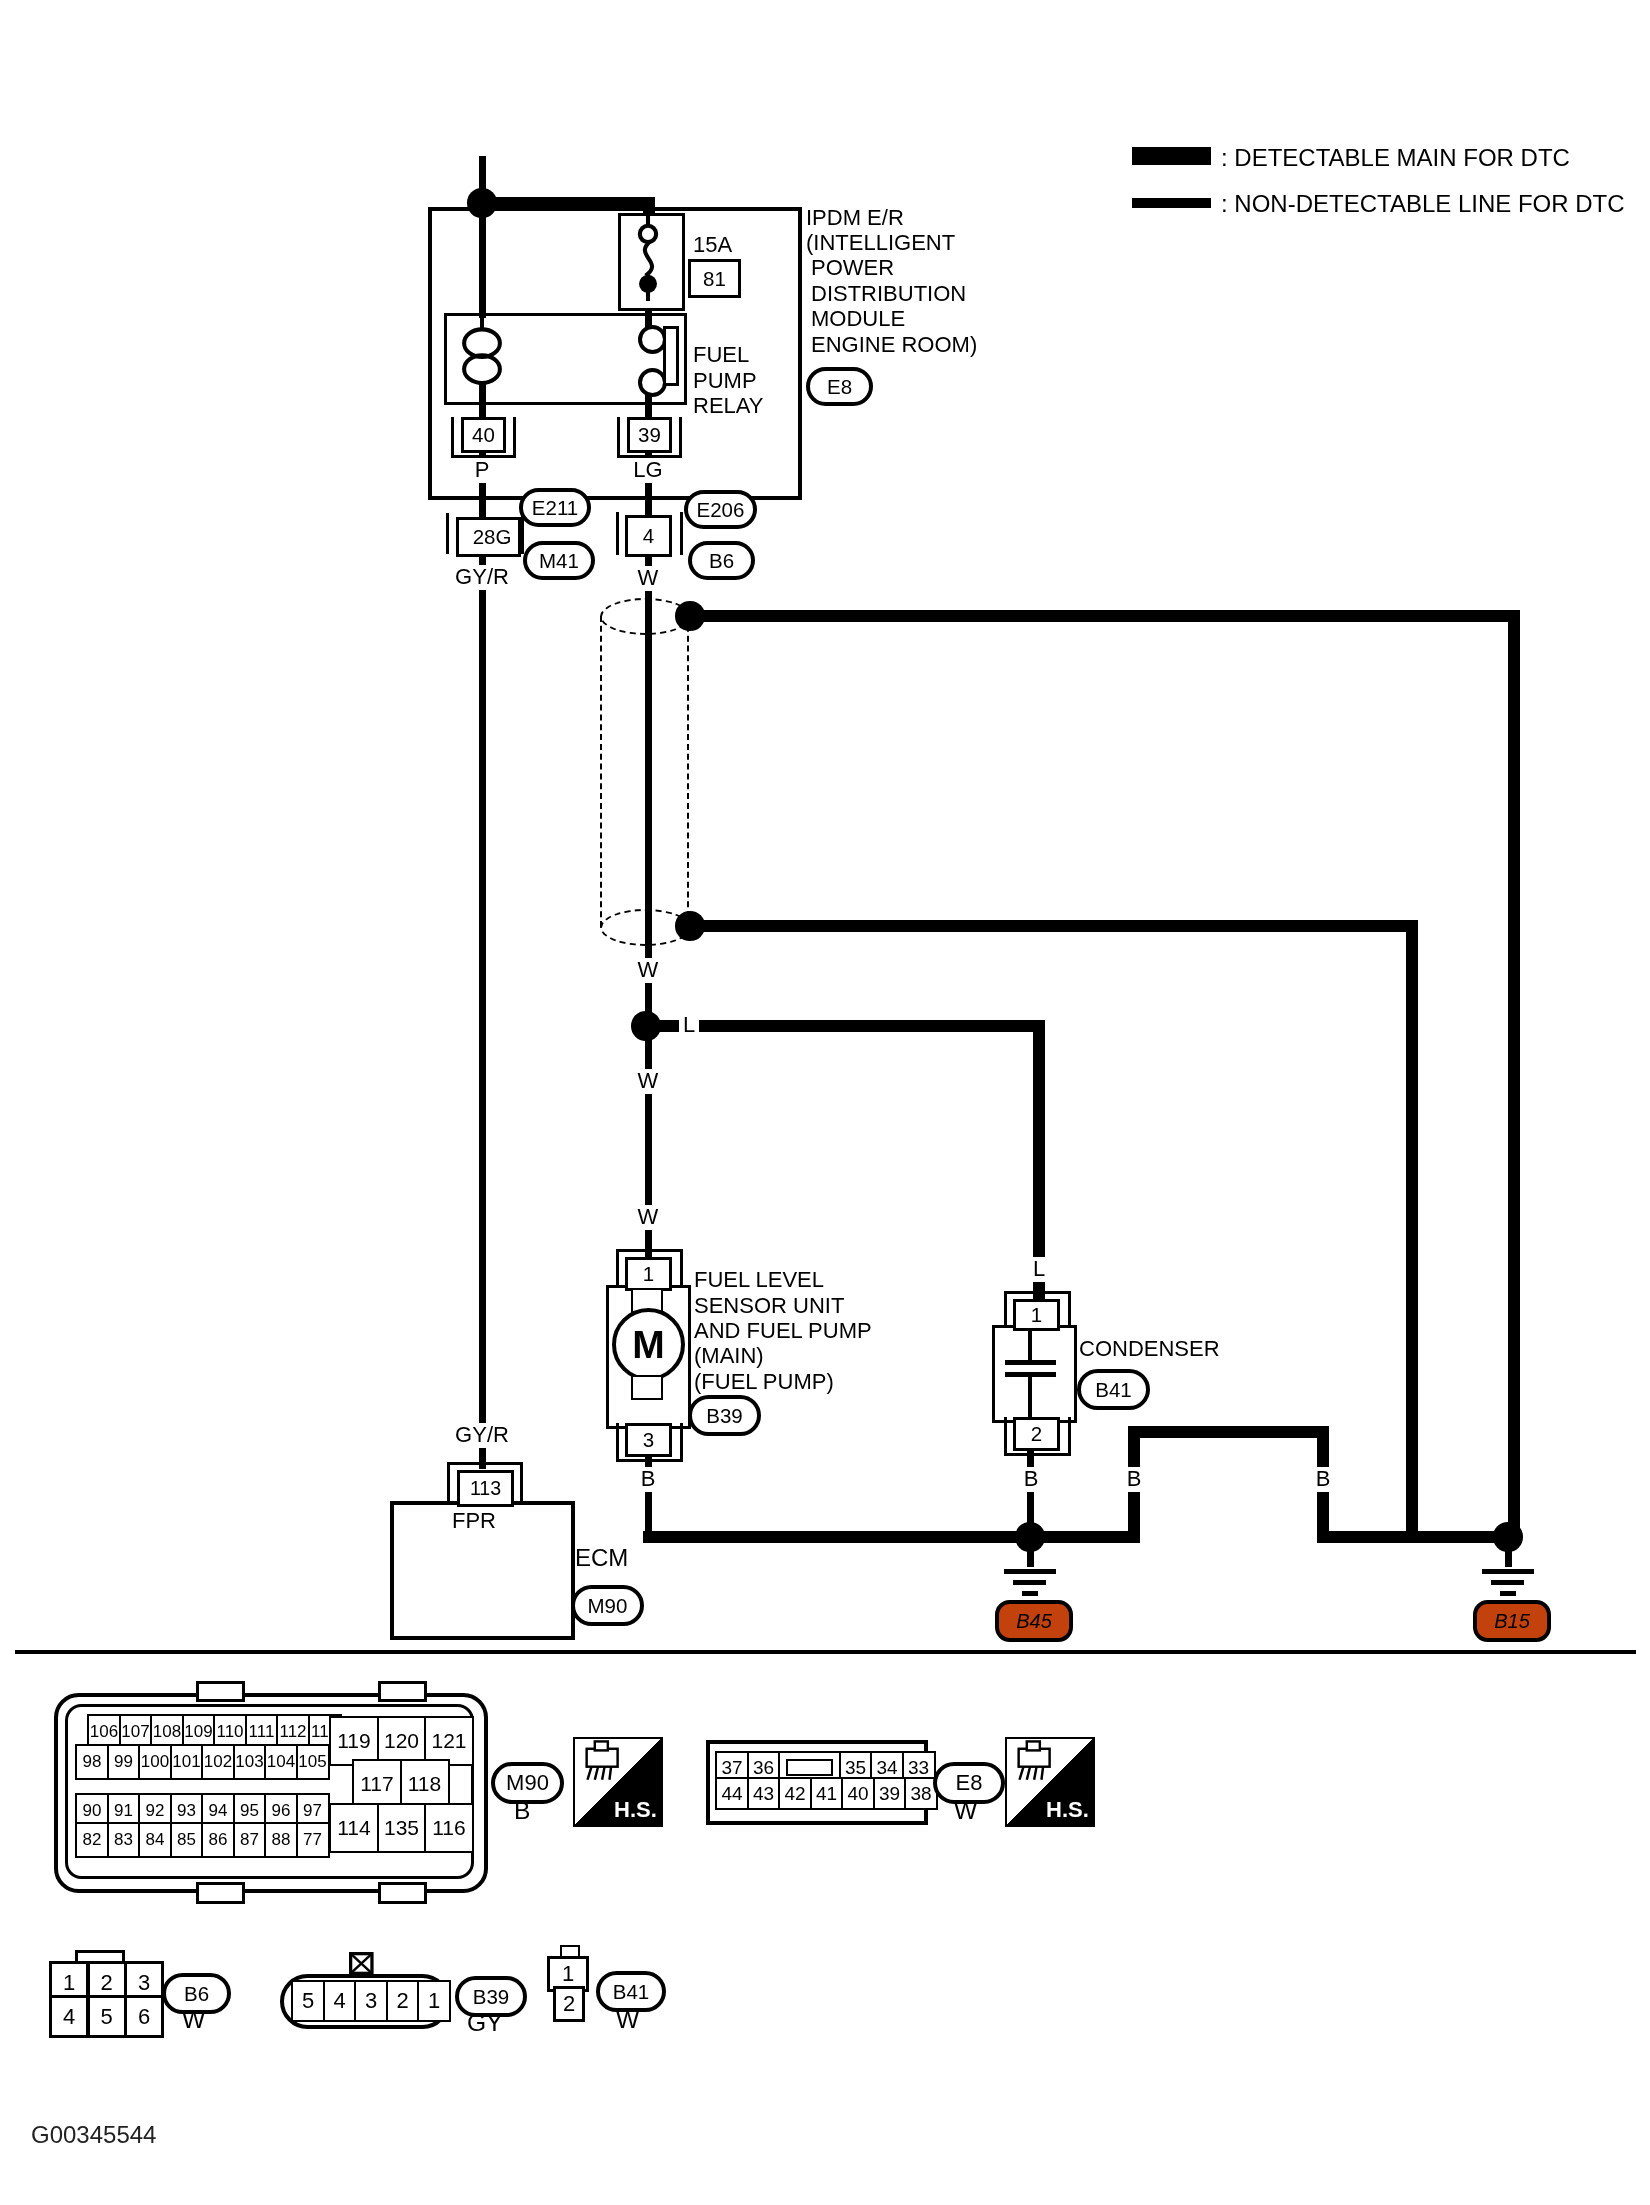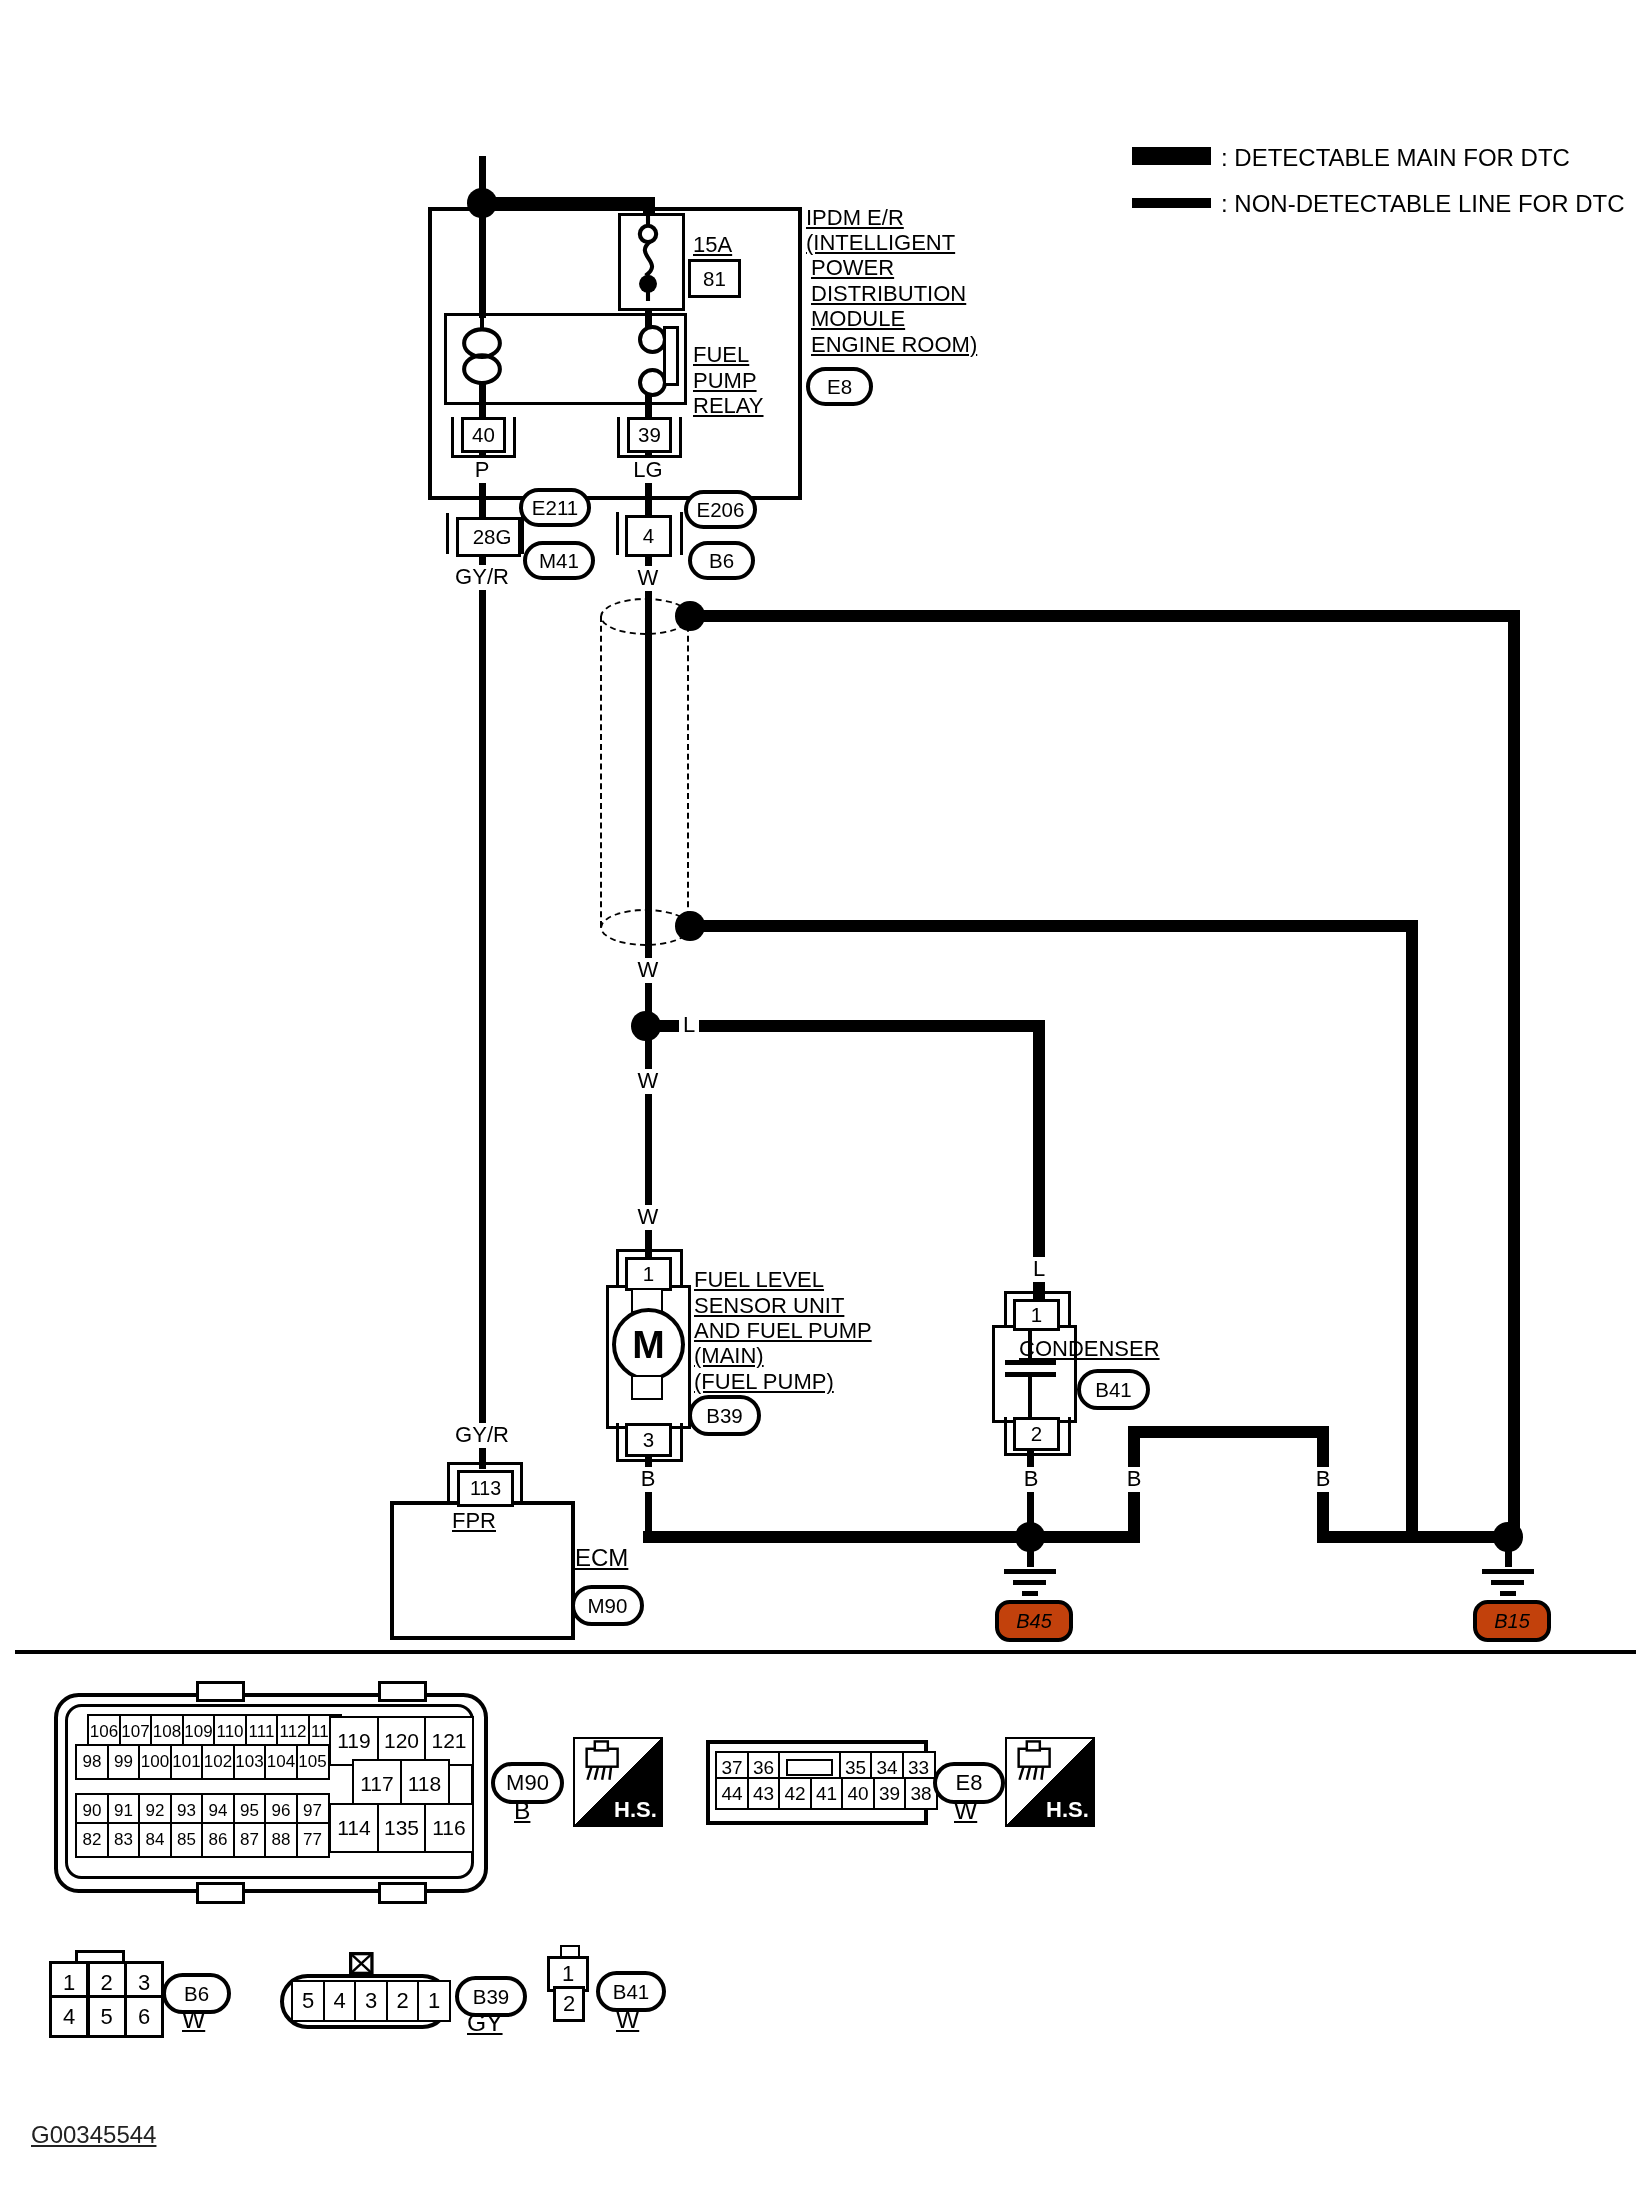--- a/index.html
+++ b/index.html
@@ -15,21 +15,21 @@
   .gtag{position:absolute;border:4.1px solid #000;border-radius:14.7px;background:#c2410c;
         display:flex;align-items:center;justify-content:center;font-size:20px;z-index:5;font-style:italic;}
   .pbox{position:absolute;border:3.3px solid #000;background:#fff;display:flex;align-items:center;
         justify-content:center;font-size:20.5px;z-index:3;}
   .brk{position:absolute;border:3.3px solid #000;background:transparent;z-index:2;}
   .brk.open-bottom{border-bottom:none;}
   .brk.open-top{border-top:none;}
   .brk.sides{border-top:none;border-bottom:none;}
   .wl{position:absolute;background:#fff;padding:0 4.1px;font-size:22px;line-height:24.6px;z-index:6;
       transform:translateX(-50%);}
-  .txt{position:absolute;font-size:22px;line-height:25px;z-index:2;white-space:nowrap;text-decoration:underline;}
+  .txt{position:absolute;font-size:22px;line-height:25px;z-index:2;white-space:nowrap;}
   .dashel{position:absolute;border:2.5px dashed #000;border-radius:50%;z-index:1;}
   .dashv{position:absolute;width:0;border-left:2.5px dashed #000;z-index:1;}
   .gr{position:absolute;display:flex;z-index:3;}
   .grx{display:flex;}
   .gr > div + div, .grx > div + div{margin-left:-2.5px;}
   .cA{width:30px;height:32px;border:2.5px solid #000;background:#fff;display:flex;align-items:center;justify-content:center;font-size:17px;}
   .cR{width:46px;height:46px;border:2.5px solid #000;background:#fff;display:flex;align-items:center;justify-content:center;font-size:21px;}
   .cE{width:30px;height:29px;border:2.5px solid #000;background:#fff;display:flex;align-items:center;justify-content:center;font-size:19px;}
   .c6{width:34px;height:37px;border:3.3px solid #000;background:#fff;display:flex;align-items:center;justify-content:center;font-size:22px;}
   .c39{width:30px;height:38px;border:2.5px solid #000;background:#fff;display:flex;align-items:center;justify-content:center;font-size:22px;}
@@ -168,21 +168,21 @@
 
   <div class="brk open-bottom" style="left:1004px;top:1291px;width:61px;height:34px;"></div>
   <div class="pbox" style="left:1013px;top:1299px;width:41px;height:26px;">1</div>
   <div class="box" style="left:992px;top:1325px;width:79px;height:92px;"></div>
   <div class="w" style="left:1028px;top:1329px;width:4.1px;height:31px;z-index:3;"></div>
   <div class="w" style="left:1005px;top:1360px;width:51px;height:4.9px;z-index:3;"></div>
   <div class="w" style="left:1005px;top:1372px;width:51px;height:4.9px;z-index:3;"></div>
   <div class="w" style="left:1028px;top:1377px;width:4.1px;height:40px;z-index:3;"></div>
   <div class="brk open-top" style="left:1004px;top:1417px;width:61px;height:36px;"></div>
   <div class="pbox" style="left:1013px;top:1417px;width:41px;height:28px;">2</div>
-  <div class="txt" style="left:1019px;top:1336px;text-align:center;">CONDENSER</div>
+  <div class="txt" style="left:1079px;top:1336px;text-align:center;">CONDENSER</div>
   <div class="oval" style="left:1077px;top:1369px;width:65px;height:33px;">B41</div>
   <div class="wl" style="left:1031px;top:1467px;">B</div>
   <div class="wl" style="left:1134px;top:1467px;">B</div>
   <div class="wl" style="left:1323px;top:1467px;">B</div>
 
   <div class="wl" style="left:482px;top:1423px;">GY/R</div>
   <div class="brk open-bottom" style="left:447px;top:1462px;width:70px;height:39px;"></div>
   <div class="pbox" style="left:457px;top:1470px;width:51px;height:31px;font-size:19.6px;">113</div>
   <div class="box5" style="left:390px;top:1501px;width:177px;height:131px;"></div>
   <div class="txt" style="left:452px;top:1508px;z-index:3;">FPR</div>

